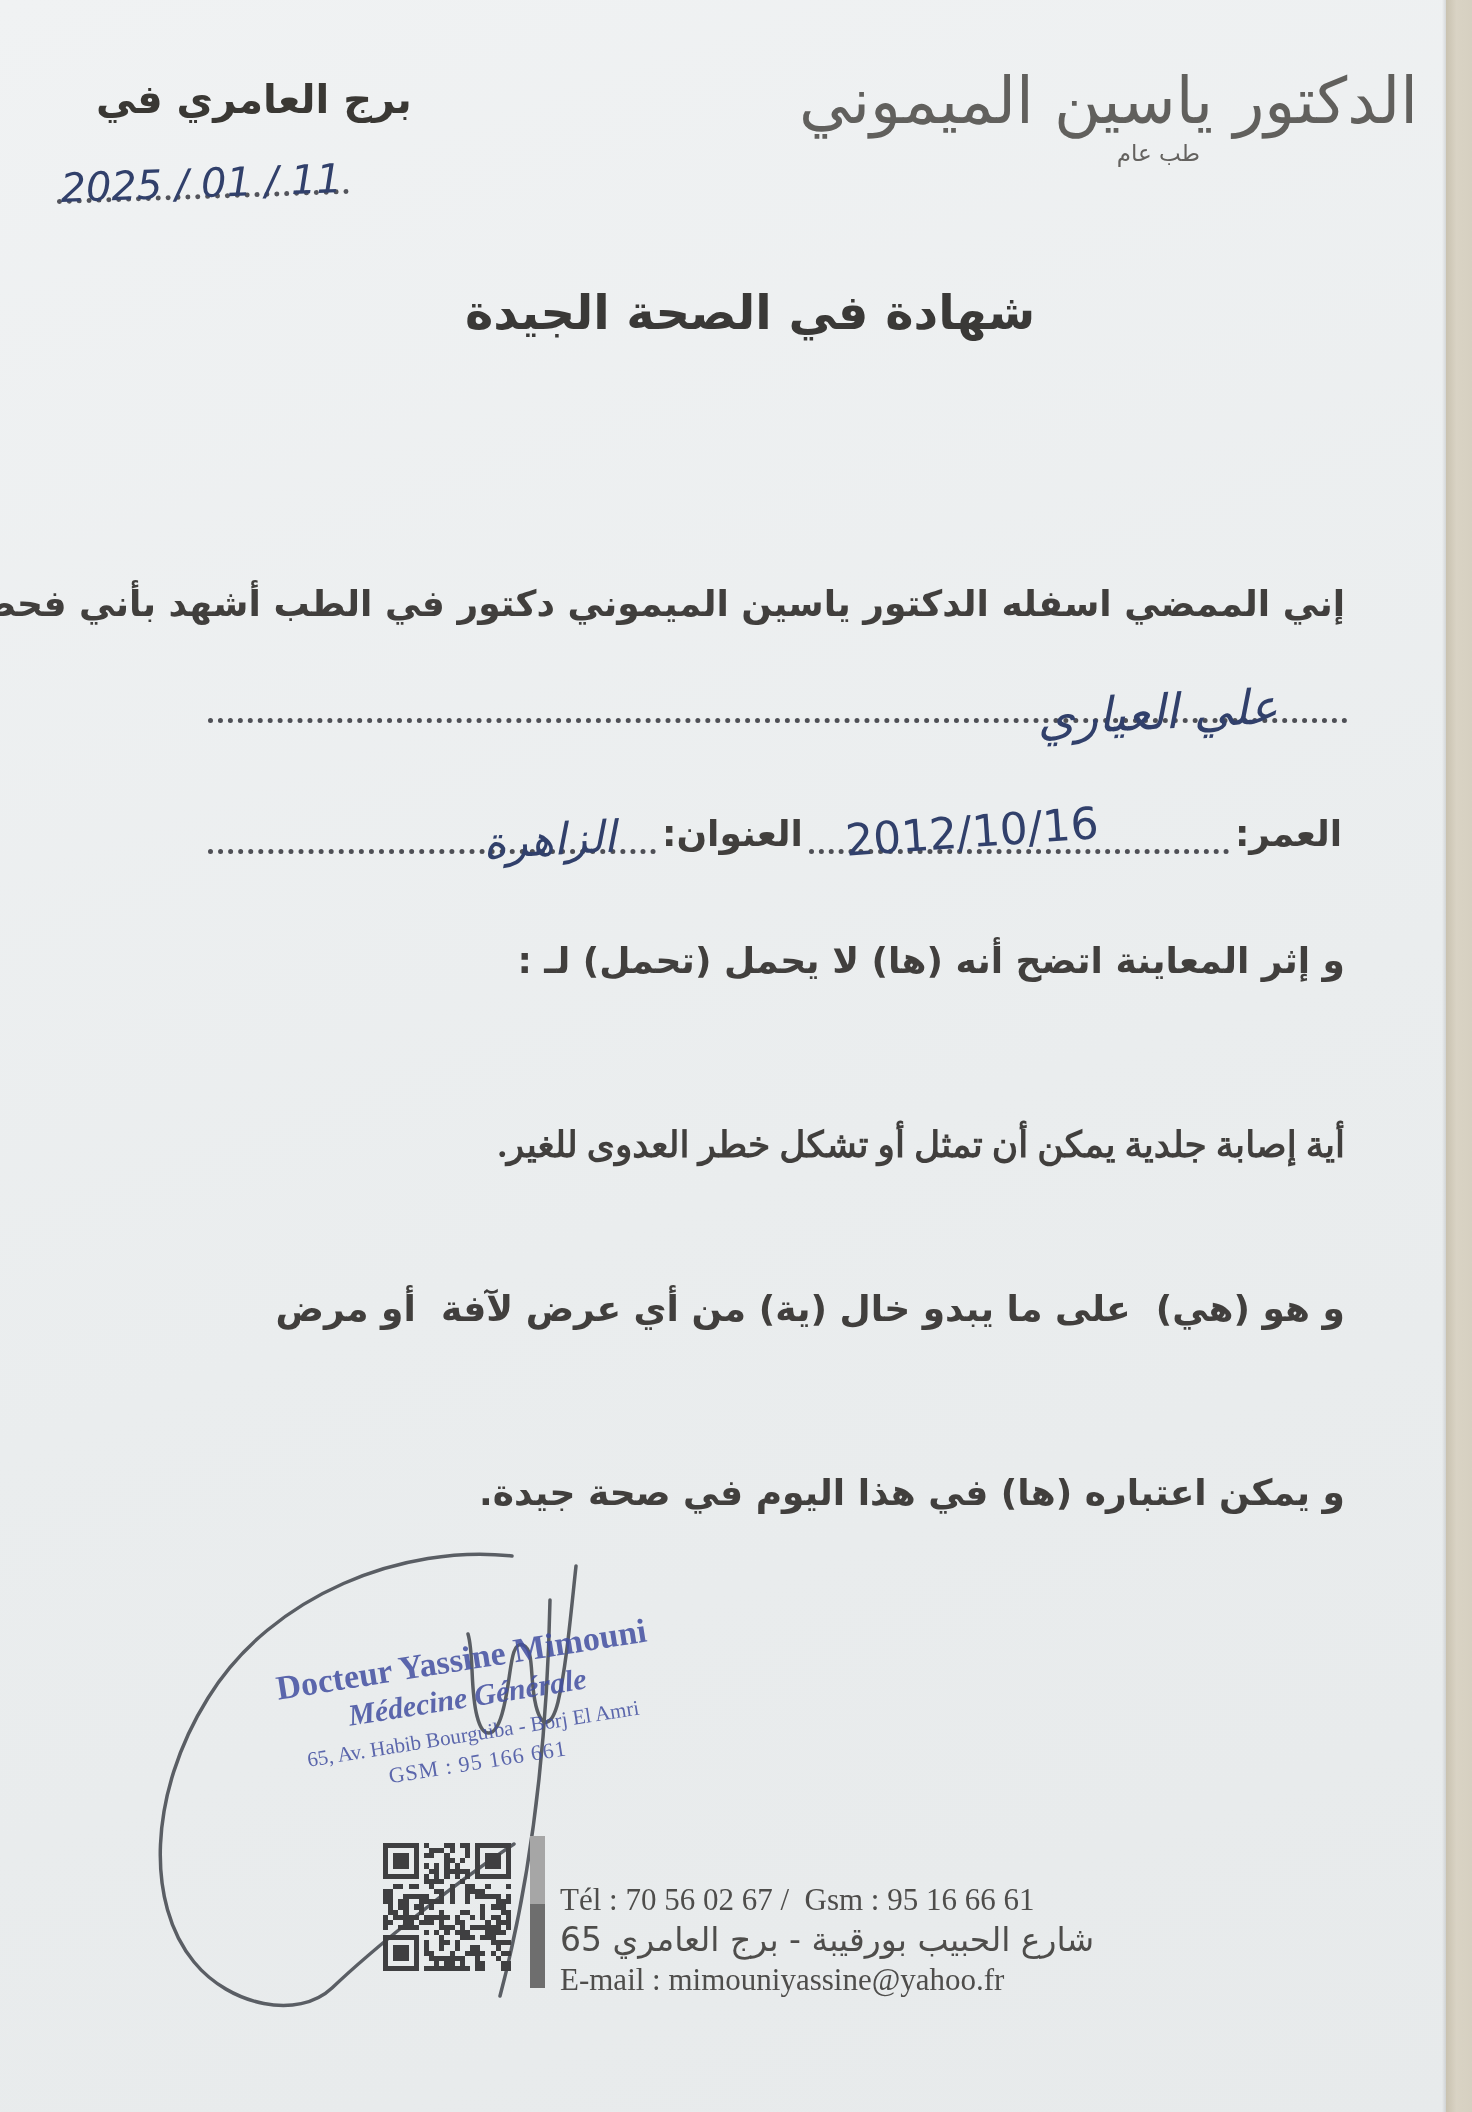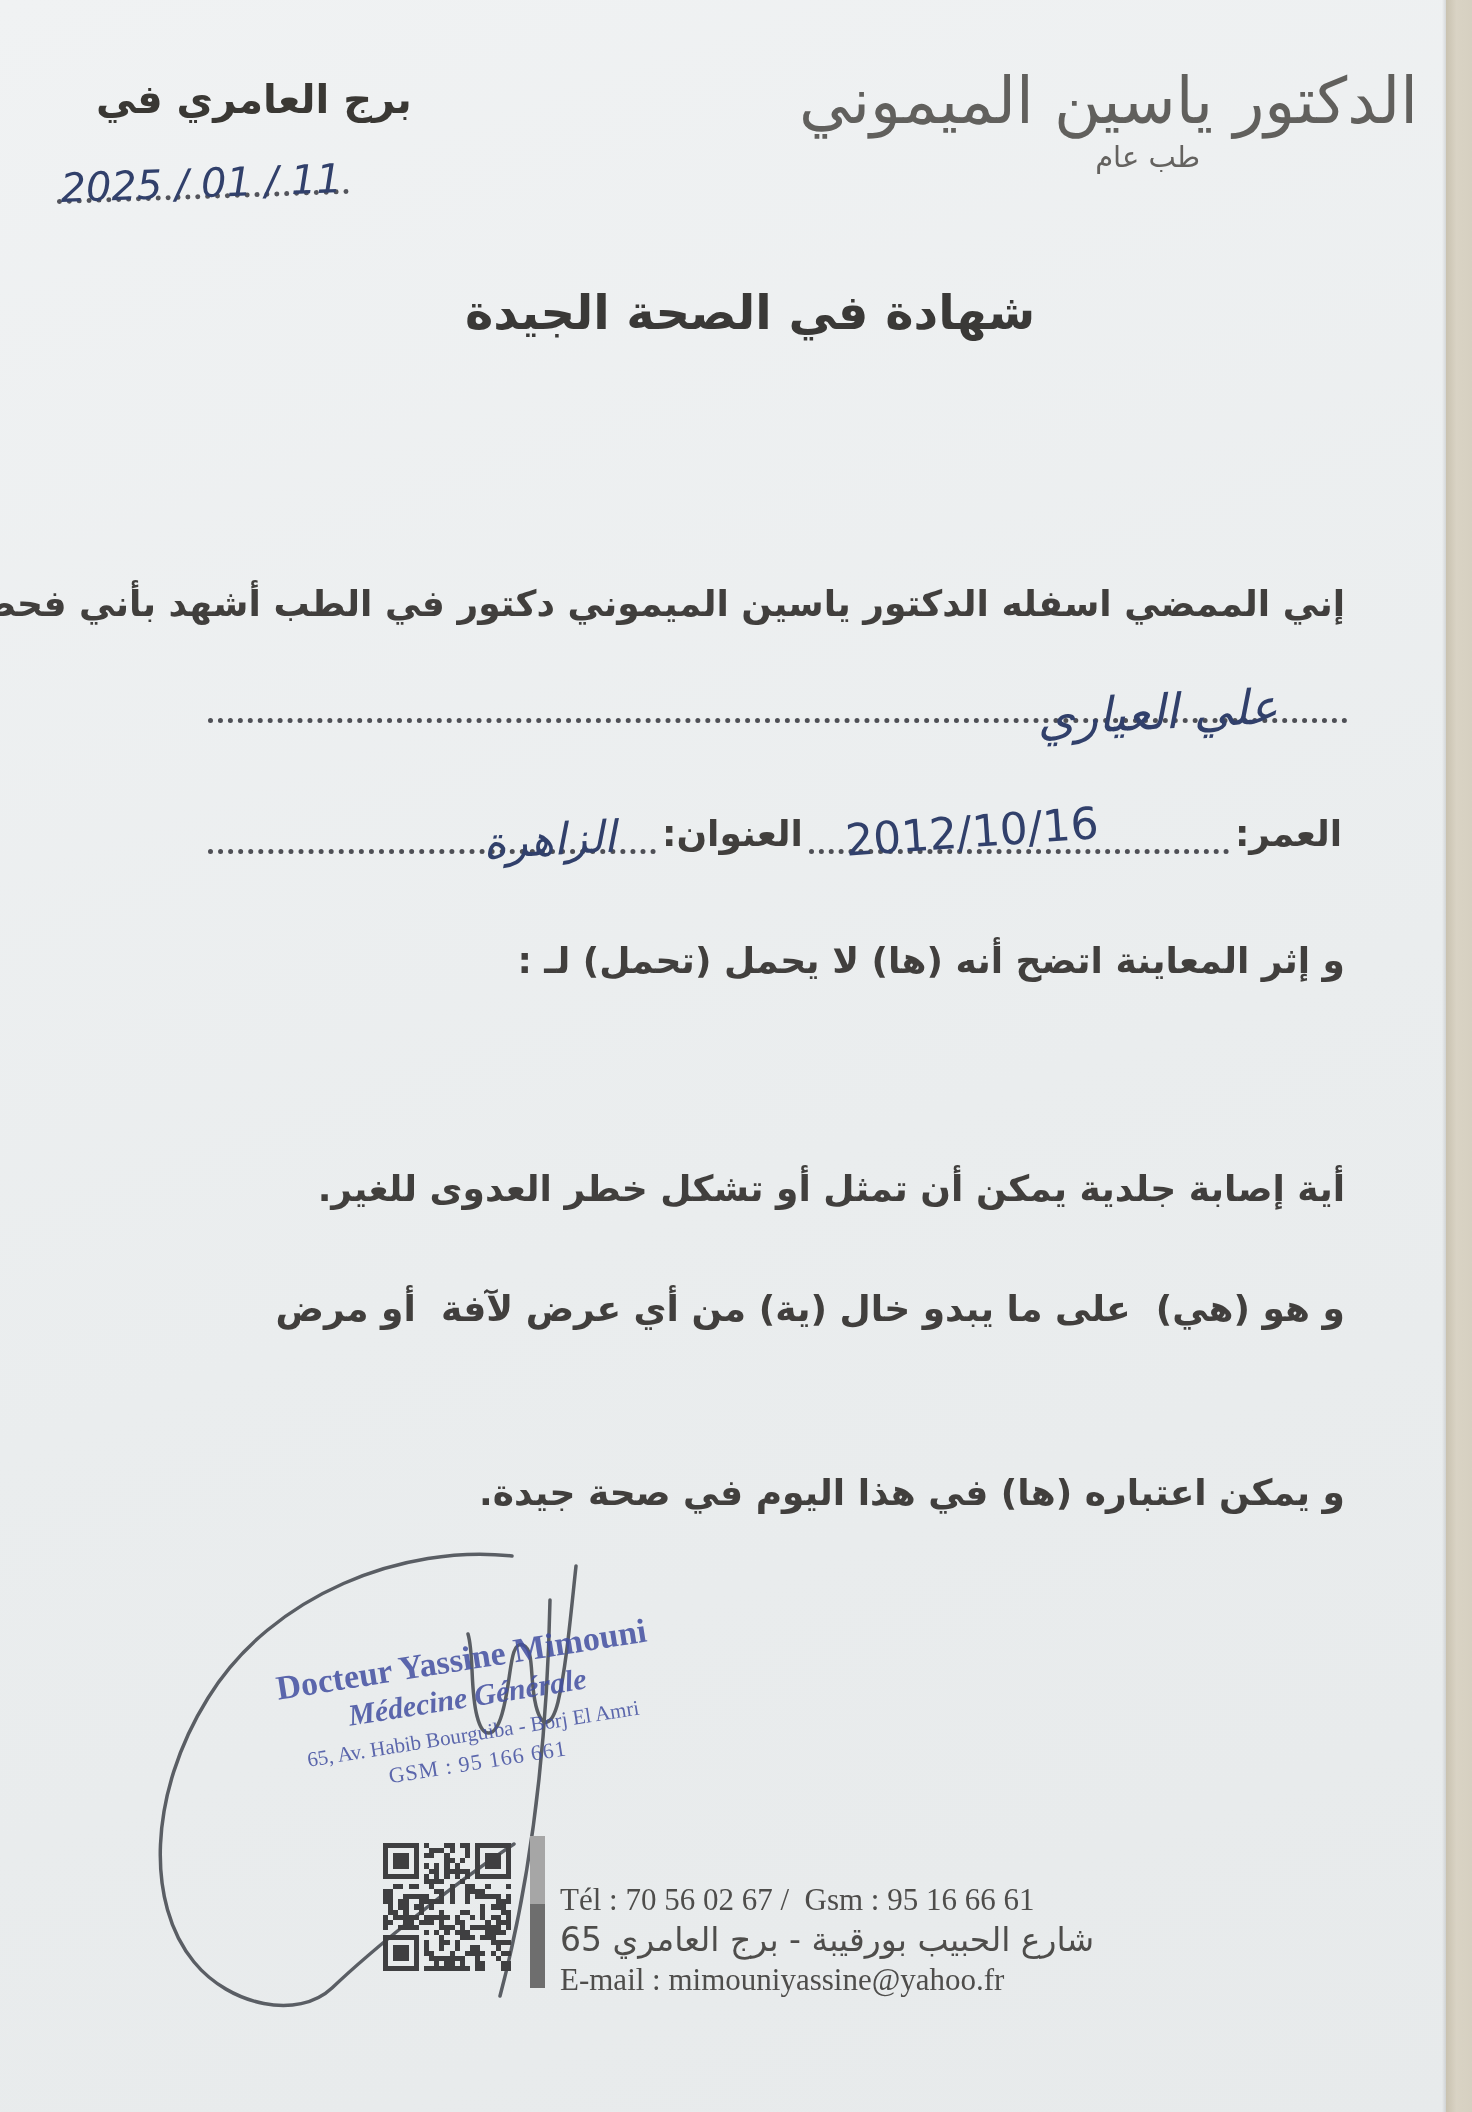--- a/index.html
+++ b/index.html
@@ -8,37 +8,37 @@
     background:linear-gradient(160deg,#f0f2f3 0%,#eaedee 55%,#e7eaeb 100%);
     font-family:"DejaVu Sans",sans-serif;color:#3c3b39;
   }
   .scan-edge{position:absolute;top:0;right:0;width:26px;height:100%;
     background:linear-gradient(90deg,#c9c2b0 0%,#d9d3c4 40%,#d6d0c1 100%);}
   .scan-edge::before{content:"";position:absolute;left:-4px;top:0;width:4px;height:100%;
     background:linear-gradient(90deg,rgba(0,0,0,0),rgba(0,0,0,.10));}
 
   
   .hdr-doctor{position:absolute;top:64px;right:54px;font-size:64px;color:#61605d;direction:rtl;white-space:pre;}
-  .hdr-spec{position:absolute;top:140px;right:272px;font-size:29px;color:#64625f;direction:rtl;}
+  .hdr-spec{position:absolute;top:140px;right:272px;font-size:23px;color:#64625f;direction:rtl;}
   .hdr-place{position:absolute;top:60px;left:96px;font-size:40px;font-weight:700;color:#3a3834;direction:rtl;margin-top:16px;}
   .hdr-date{position:absolute;top:146px;left:56px;width:292px;height:48px;
     border-bottom:5px dotted #53545b;transform:rotate(-2deg);}
   .hdr-date .hand{position:absolute;left:4px;bottom:-12px;font-size:40px;white-space:pre;}
 
   .hand{color:#31406b;font-weight:500;font-style:italic;}
 
   .doc-title{position:absolute;top:284px;left:30px;width:1440px;text-align:center;
     font-size:48px;font-weight:700;color:#3a3937;direction:rtl;}
 
   .body-line{position:absolute;right:127px;font-size:36px;font-weight:700;color:#413f3d;
     direction:rtl;white-space:pre;}
   .l-intro{top:583px;}
   .l-exam{top:940px;}
   .l-symptom{top:1058px;}
-  .l-skin{top:1168px;}
+  .l-skin{top:1124px;font-family:Liberation Serif, serif;}
   .l-free{top:1288px;}
   .l-conclusion{top:1472px;}
 
   .name-line{position:absolute;left:208px;right:124px;top:658px;height:60px;
     border-bottom:5px dotted #4e4f55;}
   .name-line .hand{position:absolute;right:70px;bottom:-22px;font-size:48px;transform:rotate(-3deg);}
 
   .age-row{position:absolute;left:208px;right:124px;top:792px;height:62px;display:flex;
     direction:rtl;align-items:flex-end;font-size:36px;font-weight:700;color:#413f3d;}
   .plabel{padding:0 6px;white-space:nowrap;}

